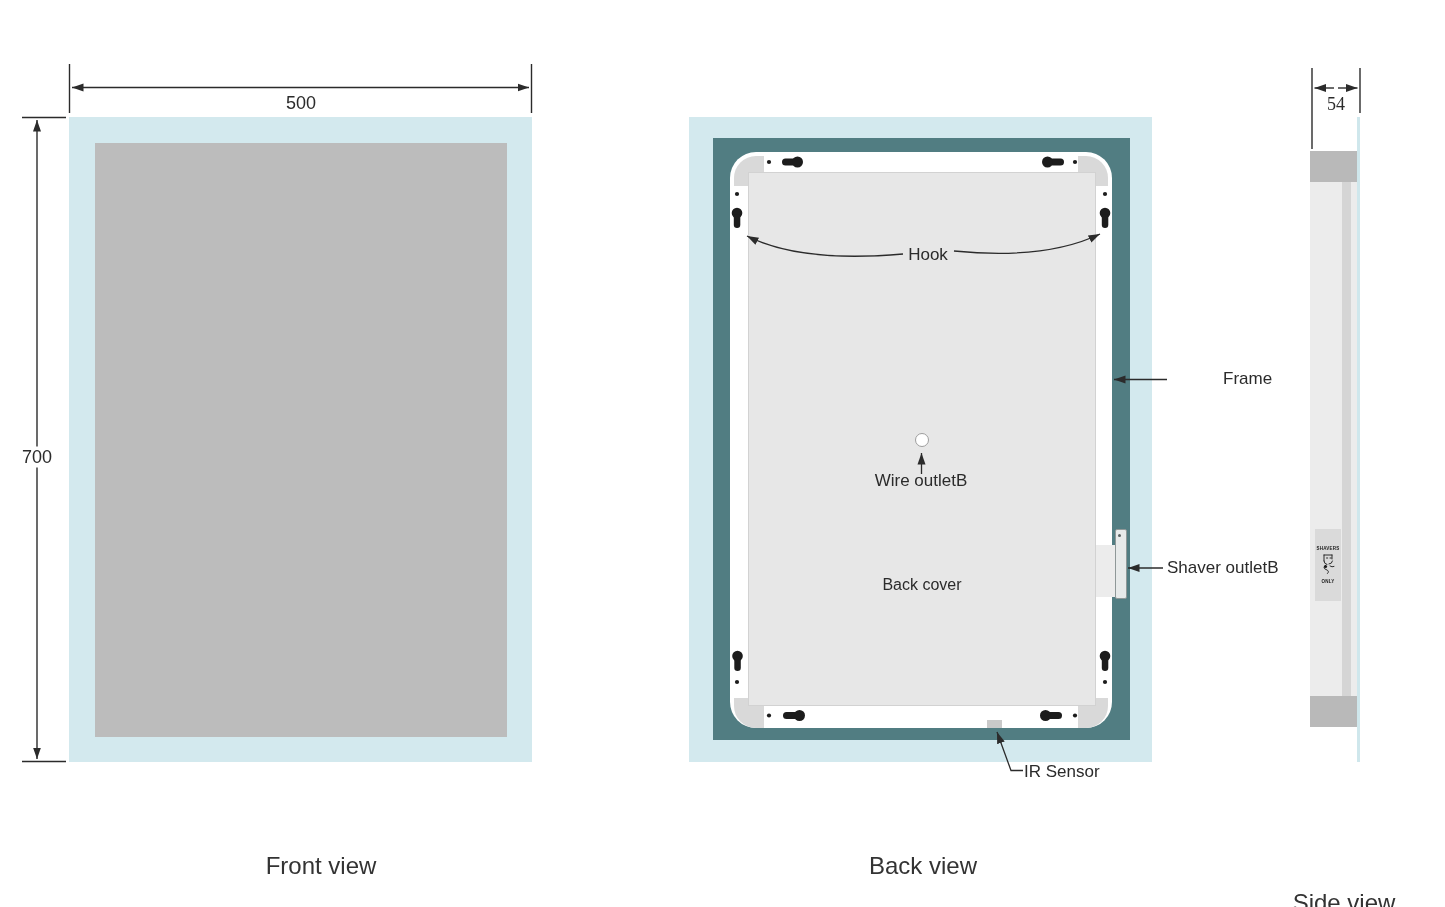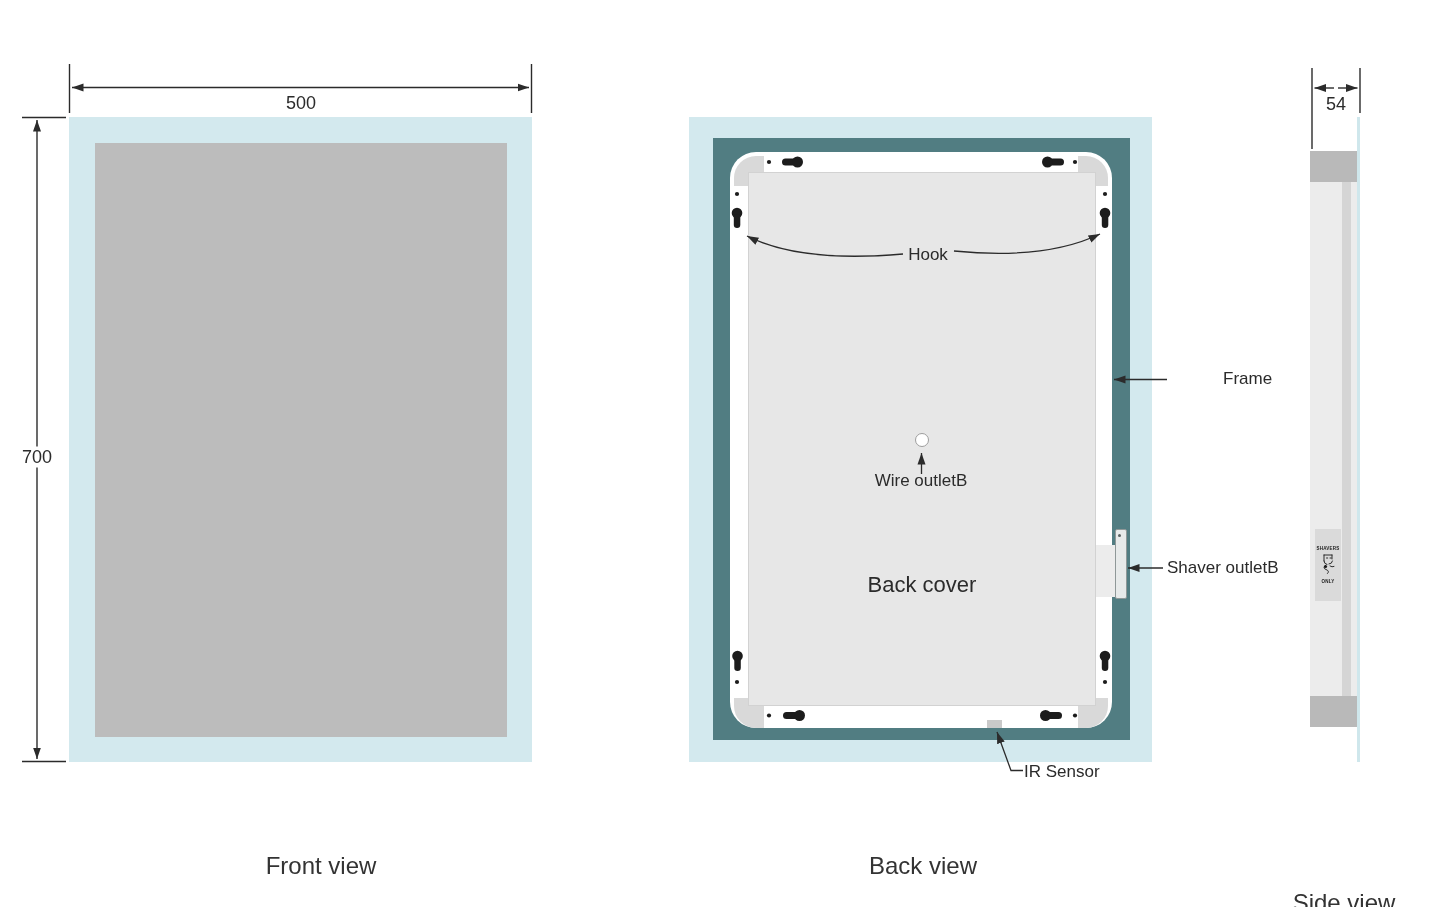--- a/index.html
+++ b/index.html
@@ -32,21 +32,21 @@
   }
   
   .dim-label{
     font-size:18px;background:#ffffff;padding:0 4px;white-space:nowrap;
     transform:translate(-50%,-50%);
     margin-top:16px;
   }
   .callout{font-size:17px;white-space:nowrap;}
   .center-xy{transform:translate(-50%,-50%);}
   .center-y{transform:translateY(-50%);}
-  .cover-label{font-size:22px;}
+  .cover-label{font-size:16px;}
   .view-title{font-size:24px;color:#333333;transform:translate(-50%,-50%);white-space:nowrap;}
   svg{display:block;}
   .overlay{left:0;top:0;pointer-events:none;}
 </style>
 </head>
 <body>
 
 <div class="stage">
 
   <div class="abs glow" style="left:69px;top:117px;width:463px;height:645px;"></div>
@@ -165,21 +165,21 @@
       <g>
         <circle cx="1105" cy="656" r="5.3"></circle>
         <rect x="1101.8" y="657" width="6.5" height="14" rx="3.2"></rect>
         <circle cx="1105" cy="682" r="2.1"></circle>
       </g>
     </g>
   </svg>
 
   <div class="abs dim-label" style="left:301px;top:87px;">500</div>
   <div class="abs dim-label" style="left:37px;top:441px;">700</div>
-  <div class="abs dim-label" style="left:1336px;top:88px;">54</div>
+  <div class="abs dim-label" style="left:1336px;top:88px;font-family:Liberation Serif, serif;">54</div>
 
   <div class="abs callout center-xy" style="left:928px;top:255px;">Hook</div>
   <div class="abs callout center-y" style="left:1223px;top:379px;">Frame</div>
   <div class="abs callout center-xy" style="left:921px;top:481px;">Wire outletB</div>
   <div class="abs callout cover-label center-xy" style="left:922px;top:585px;">Back cover</div>
   <div class="abs callout center-y" style="left:1167px;top:568px;">Shaver outletB</div>
   <div class="abs callout center-y" style="left:1024px;top:772px;">IR Sensor</div>
 
   <div class="abs view-title" style="left:321px;top:866px;">Front view</div>
   <div class="abs view-title" style="left:923px;top:866px;">Back view</div>

